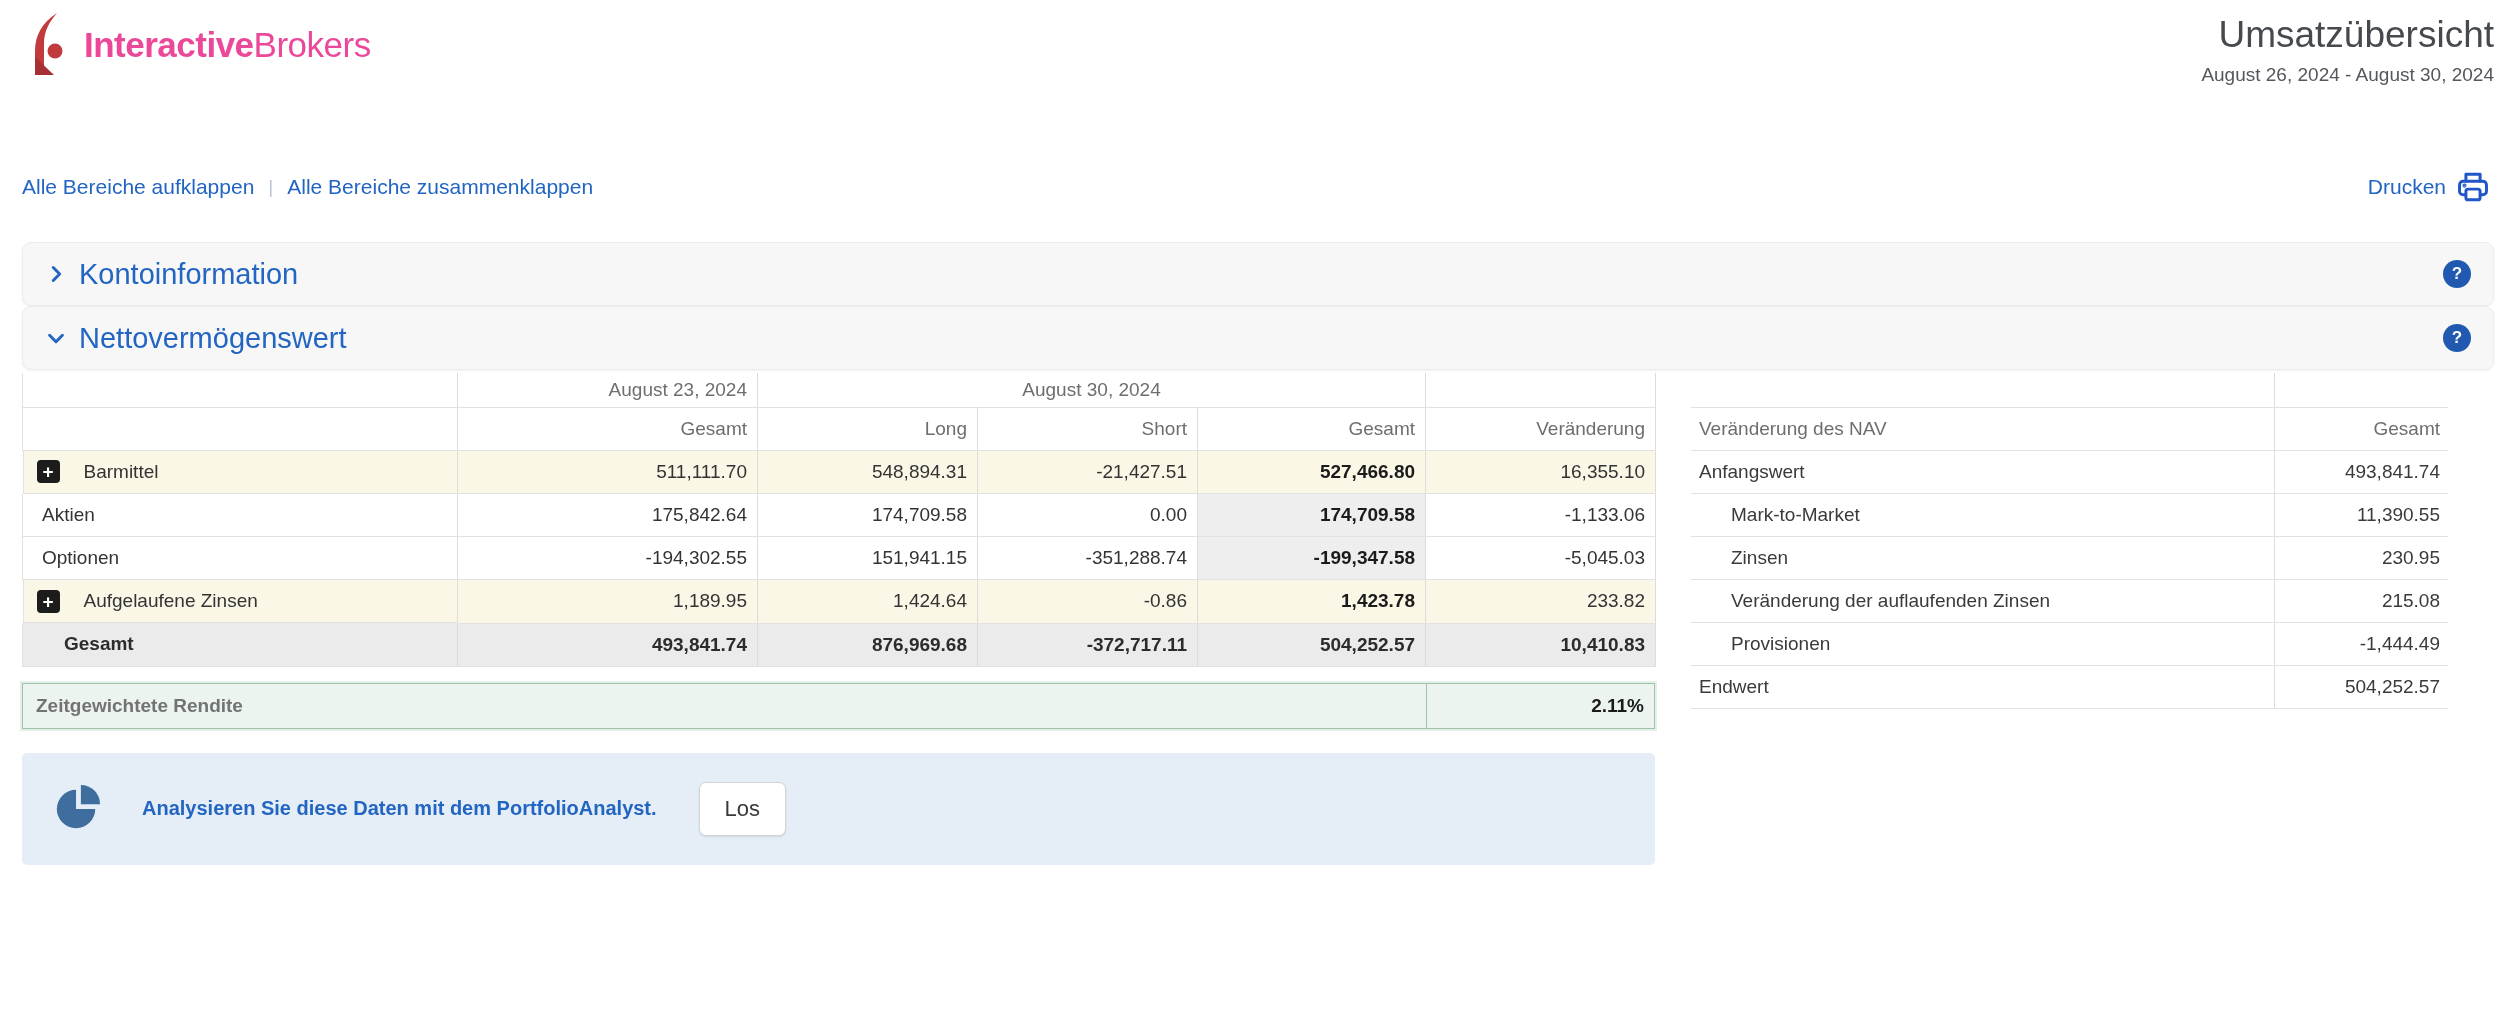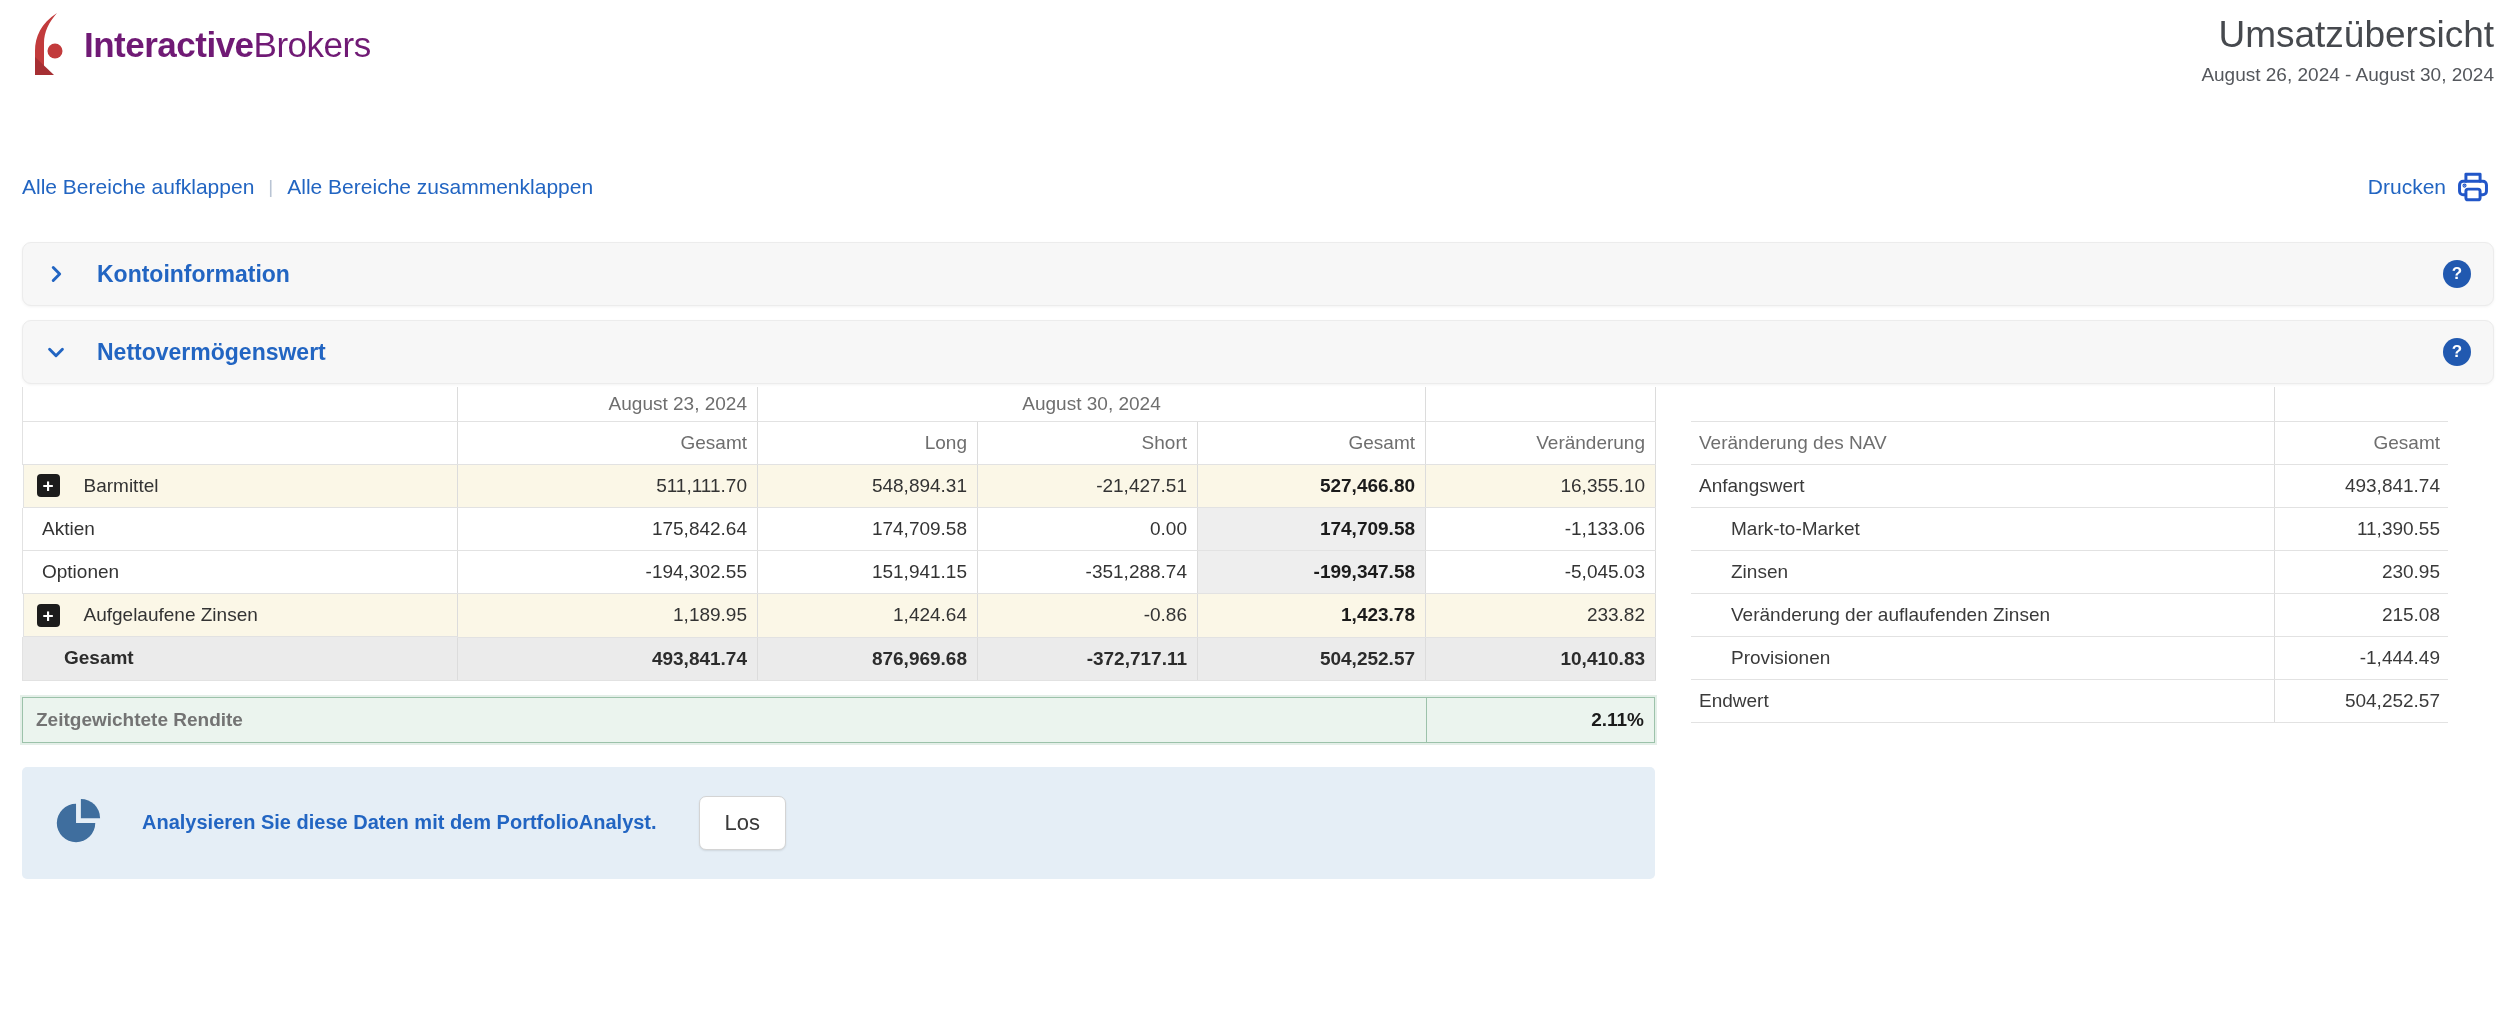--- a/index.html
+++ b/index.html
@@ -8,21 +8,21 @@
     width:2516px; height:1010px; overflow:hidden;
     font-family:"Liberation Sans", sans-serif;
     color:#333;
   }
   .page { padding:0 22px; }
 
   
   .top-row { display:flex; justify-content:space-between; align-items:flex-start; padding-top:12px; height:100px; }
   .logo { display:flex; align-items:center; gap:12px; padding-left:4px; }
   .logo-mark { width:46px; height:66px; }
-  .logo-text { font-size:35px; letter-spacing:-0.5px; color:#701a75; }
+  .logo-text { font-size:35px; letter-spacing:-0.5px; color:#ec4899; }
   .logo-text .bold { font-weight:700; }
   .logo-text .reg  { font-weight:400; }
   .title-block { text-align:right; padding-top:2px; }
   .report-title { font-size:37px; font-weight:400; color:#46494e; }
   .report-dates { font-size:19px; color:#54575c; margin-top:8px; }
 
   
   .company { text-align:center; margin-top:46px; font-size:18px; color:#333; line-height:1.85; }
 
   
@@ -30,22 +30,22 @@
   .expand-links { display:flex; align-items:center; font-size:21px; }
   .link { color:#2265c2; cursor:pointer; }
   .link-sep { color:#b9c4d4; padding:0 14px; font-size:19px; }
   .print-link { display:flex; align-items:center; gap:10px; color:#2265c2; font-size:21px; cursor:pointer; padding-right:4px; }
   .print-icon { width:34px; height:34px; }
 
   
   .section { margin-top:40px; background:#f7f7f7; border:1px solid #ececec; border-radius:9px; height:64px;
              display:flex; align-items:center; justify-content:space-between; padding:0 22px;
              box-shadow:0 1px 3px rgba(0,0,0,0.05); cursor:pointer; }
-  .section.second { margin-top:14px; }
-  .section-title { display:flex; align-items:center; gap:30px; font-size:23px; color:#2265c2;font-weight:bold; }
+  .section.second { margin-top:0; }
+  .section-title { display:flex; align-items:center; gap:12px; font-size:29px; color:#2265c2; }
   .chevron { width:22px; height:22px; }
   .help-icon { width:28px; height:28px; border-radius:50%; background:#2159b0; color:#fff;
                display:flex; align-items:center; justify-content:center; font-size:17px; font-weight:700; cursor:pointer; }
 
   
   .content { display:flex; margin-top:3px; }
   .left-col  { width:1633px; }
   .right-col { width:757px; margin-left:36px; }
 
   table { border-collapse:collapse; table-layout:fixed; }

